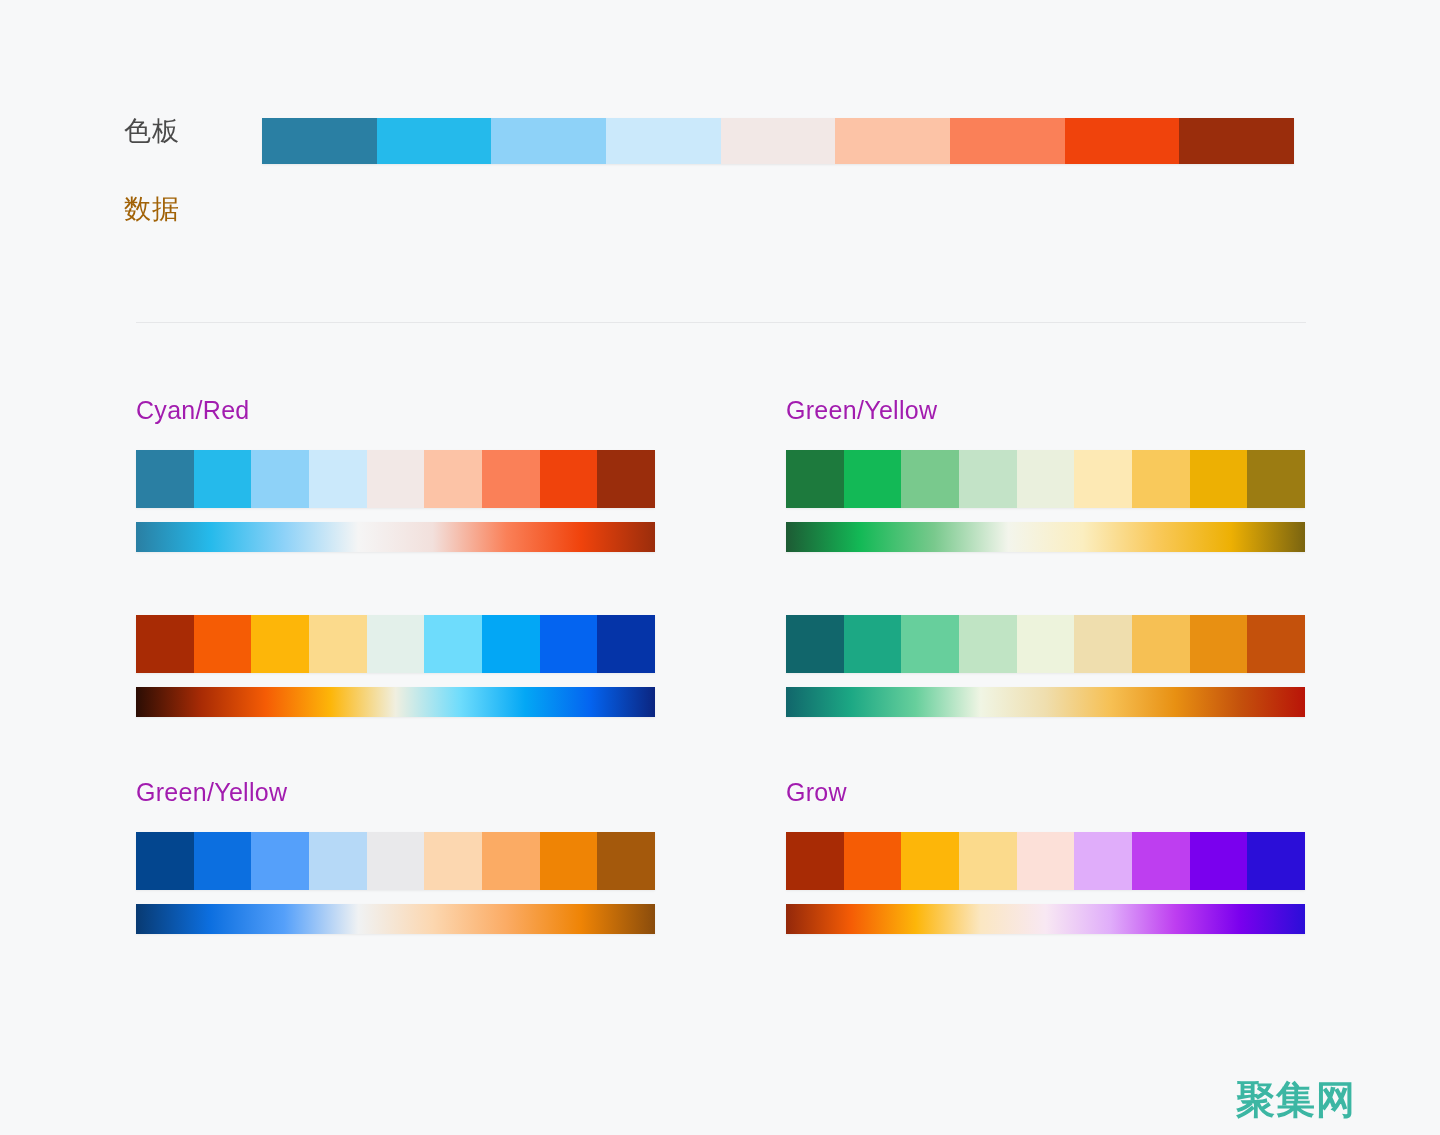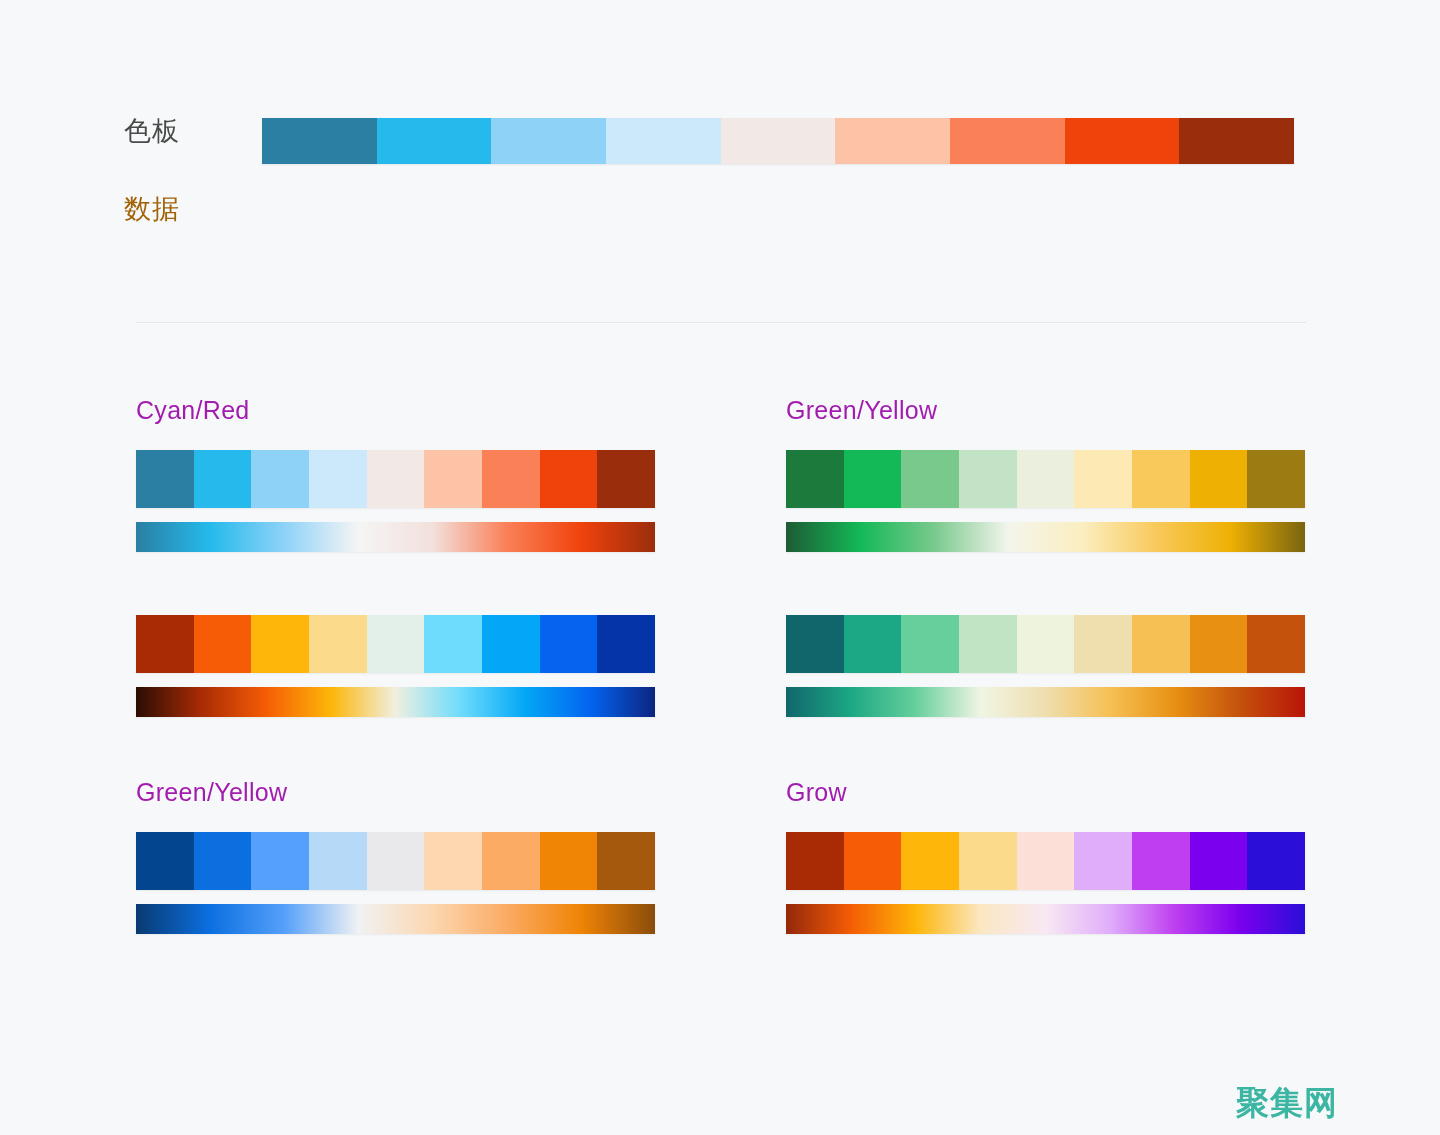--- a/index.html
+++ b/index.html
@@ -112,28 +112,28 @@
   .ramp {
     margin-top: 14px;
     height: 30px;
     width: 519px;
     box-shadow: 0 1px 2px rgba(0,0,0,0.06);
   }
 
   
   .watermark {
     position: absolute;
-    right: 102px;
+    right: 84px;
     bottom: 16px;
-    font-size: 33px;
+    font-size: 39px;
     font-weight: bold;
     color: #3cb6a3;
     letter-spacing: 1px;
     line-height: 1;
-    font-family: Liberation Sans, sans-serif;
+    font-family: Liberation Serif, serif;
   }
 </style>
 </head>
 <body>
 
 <div class="legend">
 
   <div class="legend-row swatch-row">
     <div class="legend-label">色板</div>
     <div class="legend-bar" id="legend-bar">

